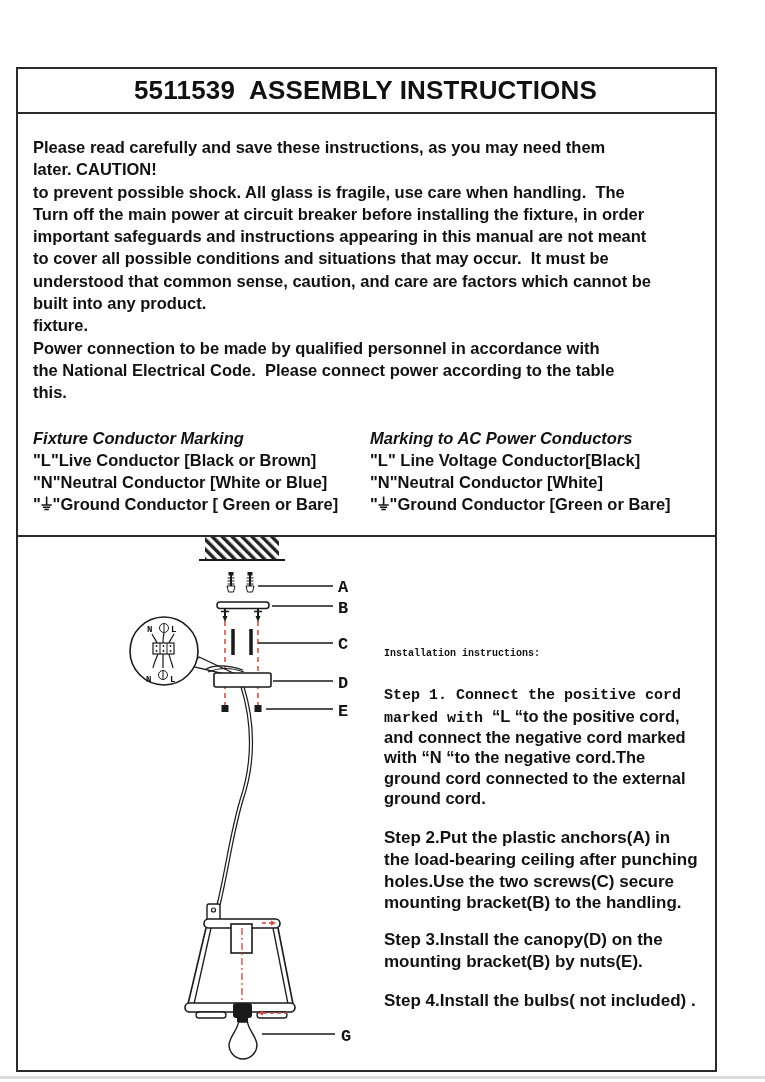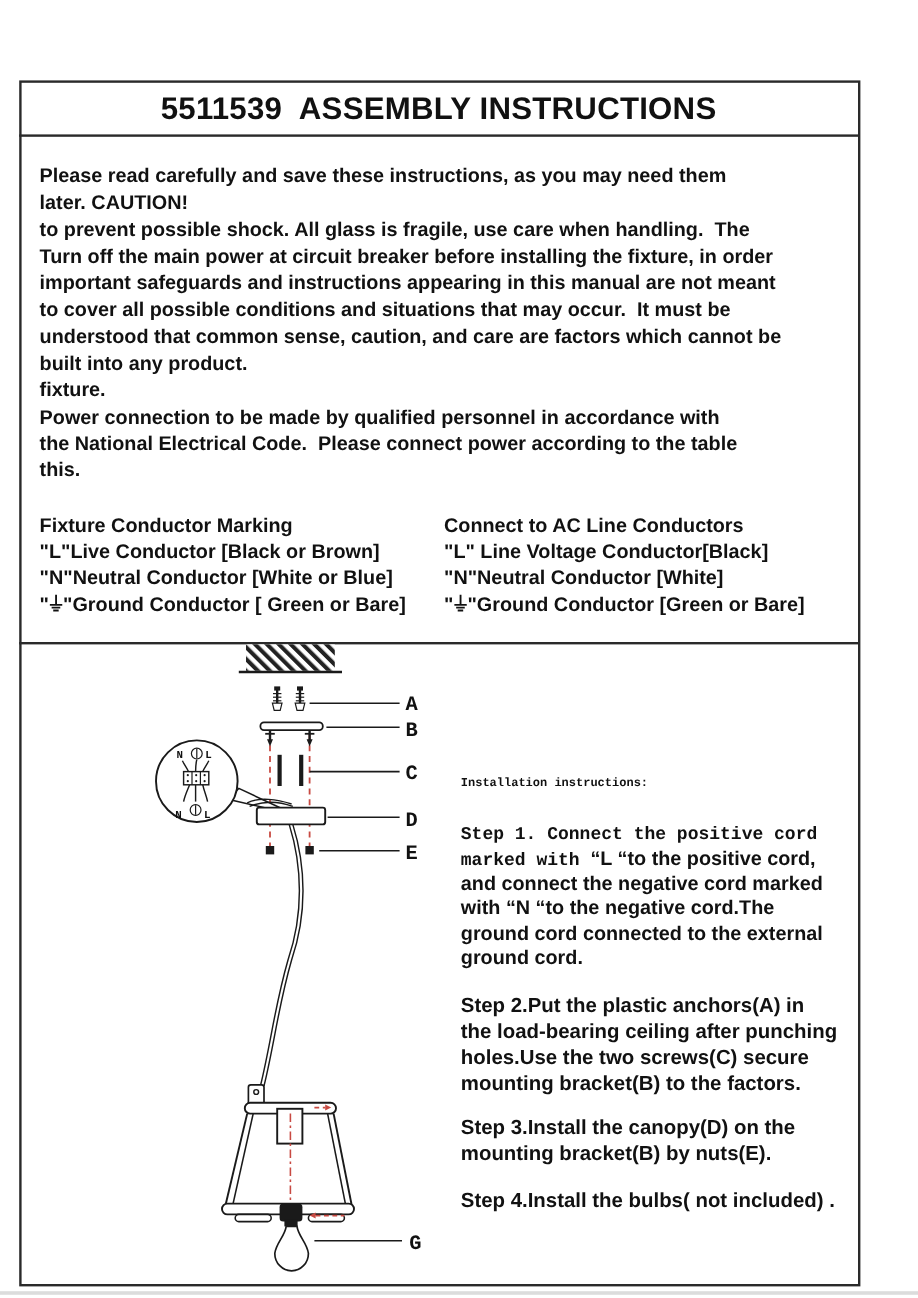--- a/index.html
+++ b/index.html
@@ -62,23 +62,23 @@
   <div class="ln">important safeguards and instructions appearing in this manual are not meant</div>
   <div class="ln">to cover all possible conditions and situations that may occur.  It must be</div>
   <div class="ln">understood that common sense, caution, and care are factors which cannot be</div>
   <div class="ln">built into any product.</div>
   <div class="ln">fixture.</div>
   <div class="ln">Power connection to be made by qualified personnel in accordance with</div>
   <div class="ln">the National Electrical Code.  Please connect power according to the table</div>
   <div class="ln">this.</div>
 </div>
 
-<div class="abs cond-row" style="top:429px;">
+<div class="abs cond-row" style="top:429px;font-style:italic;">
   <span class="lft">Fixture Conductor Marking</span>
-  <span class="rgt">Connect to AC Line Conductors</span>
+  <span class="rgt">Marking to AC Power Conductors</span>
 </div>
 <div class="abs cond-row" style="top:451px;">
   <span class="lft">"L"Live Conductor [Black or Brown]</span>
   <span class="rgt">"L" Line Voltage Conductor[Black]</span>
 </div>
 <div class="abs cond-row" style="top:473px;">
   <span class="lft">"N"Neutral Conductor [White or Blue]</span>
   <span class="rgt">"N"Neutral Conductor [White]</span>
 </div>
 <div class="abs cond-row" style="top:495px;">
@@ -244,21 +244,21 @@
   <div class="ln b">and connect the negative cord marked</div>
   <div class="ln b">with “N “to the negative cord.The</div>
   <div class="ln b">ground cord connected to the external</div>
   <div class="ln b">ground cord.</div>
 </div>
 
 <div class="abs stepblk step2">
   <div class="ln">Step 2.Put the plastic anchors(A) in</div>
   <div class="ln">the load-bearing ceiling after punching</div>
   <div class="ln">holes.Use the two screws(C) secure</div>
-  <div class="ln">mounting bracket(B) to the factors.</div>
+  <div class="ln">mounting bracket(B) to the handling.</div>
 </div>
 
 <div class="abs stepblk step3">
   <div class="ln">Step 3.Install the canopy(D) on the</div>
   <div class="ln">mounting bracket(B) by nuts(E).</div>
 </div>
 
 <div class="abs stepblk step4">
   <div class="ln">Step 4.Install the bulbs( not included) .</div>
 </div>

